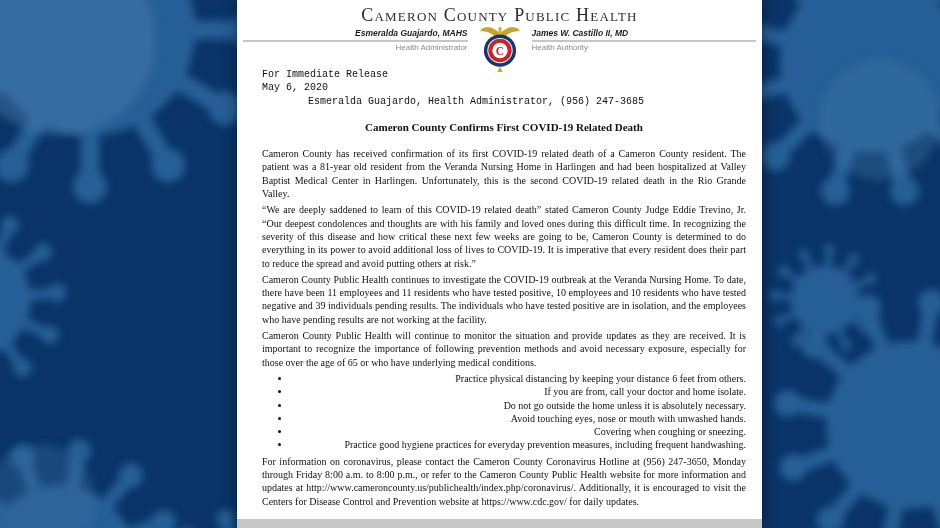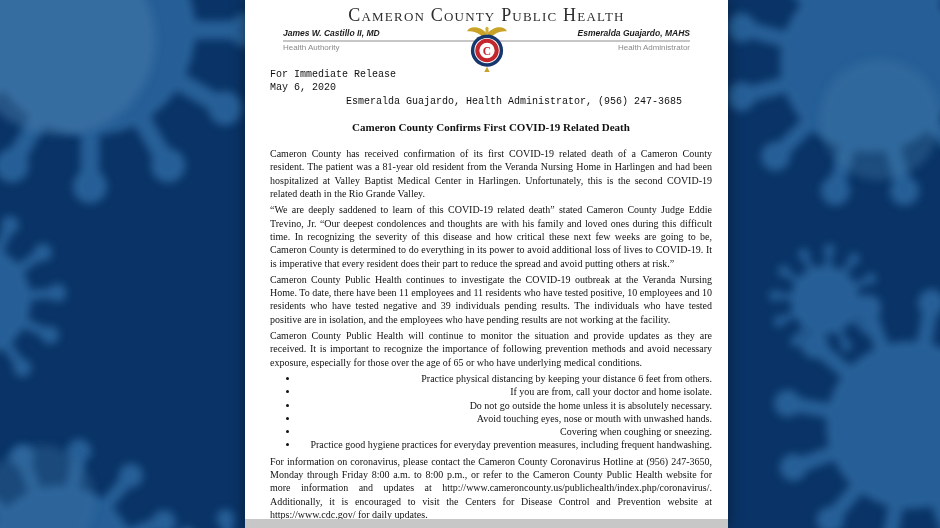--- a/index.html
+++ b/index.html
@@ -10,22 +10,22 @@
   .stage{
     position:relative;
     width:940px;height:528px;
     overflow:hidden;
     background:#0a3467;
   }
   .bg-art{position:absolute;inset:0;}
   
   .page{
     position:absolute;
-    left:245px;top:0;
-    width:483px;height:528px;
+    left:237px;top:0;
+    width:525px;height:528px;
     background:#ffffff;
     box-shadow:0 0 14px rgba(0,0,0,0.45);
     overflow:hidden;
   }
   .page-bottom-strip{
     position:absolute;left:0;right:0;bottom:0;height:9px;
     background:#c7c7c7;z-index:5;
   }
   
   .lh-title{
@@ -68,21 +68,21 @@
     z-index:2;
   }
   
   .content{
     padding:0 16px 0 25px;
     font-size:10px;
     line-height:13.3px;
     color:#111;
   }
   .release{margin-top:15px;font-family:Liberation Mono, monospace;}
-  .release .contact-cont{margin-left:46px;text-align:center;}
+  .release .contact-cont{margin-left:46px;}
   .headline{
     margin-top:13px;
     text-align:center;
     font-weight:bold;
     font-size:11px;
   }
   p.para{
     margin:3px 0 0 0;
     text-align:justify;
   }
@@ -156,27 +156,27 @@
       <circle cx="30" cy="34" r="21" fill="#16366e"></circle>
       <circle cx="30" cy="34" r="16.5" fill="#ffffff"></circle>
       <circle cx="30" cy="34" r="15.3" fill="#c3262c"></circle>
       <circle cx="30" cy="34" r="10" fill="#ffffff"></circle>
       <text x="30" y="39.5" text-anchor="middle" font-family="Liberation Serif, serif" font-size="15" font-weight="bold" fill="#c3262c">C</text>
 
       <path d="M30 55 l-3.5 7 h7 Z" fill="#c9a227"></path>
     </svg>
 
     <div class="officials">
+      <div class="official left">
+        <div class="name">Esmeralda Guajardo, MAHS</div>
+        <div class="role">Health Administrator</div>
+      </div>
       <div class="official right">
         <div class="name">James W. Castillo II, MD</div>
         <div class="role">Health Authority</div>
-      </div>
-      <div class="official left">
-        <div class="name">Esmeralda Guajardo, MAHS</div>
-        <div class="role">Health Administrator</div>
       </div>
     </div>
 
     <div class="content">
 
       <div class="release">
         <div>For Immediate Release</div>
         <div>May 6, 2020</div>
         <div class="contact-cont">Esmeralda Guajardo, Health Administrator, (956) 247-3685</div>
       </div>

